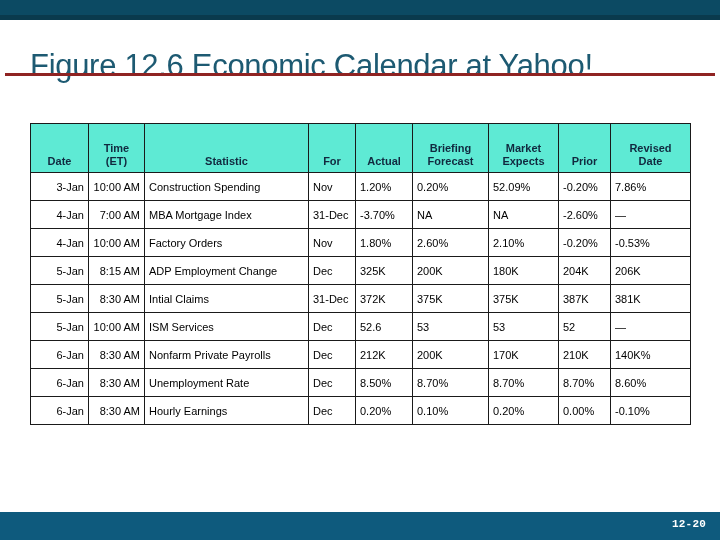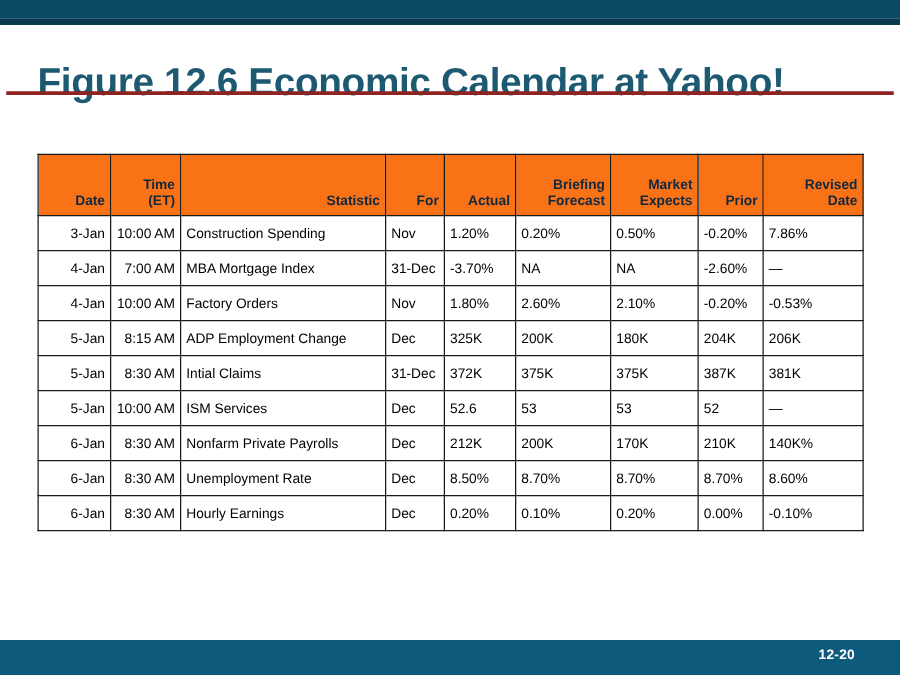--- a/index.html
+++ b/index.html
@@ -35,21 +35,21 @@
   
   #slide-title {
     position: absolute;
     left: 30px;
     top: 26px;
     width: 660px;
     font-size: 31px;
     line-height: 38px;
     color: #1d5a72;
     font-family: "Liberation Sans", sans-serif;
-    font-weight: bold;
+    font-weight: normal;
     letter-spacing: -0.3px;
     white-space: nowrap;
   }
   #title-rule {
     position: absolute;
     left: 5px;
     top: 73px;
     width: 710px;
     height: 3px;
     background: #8f2322;
@@ -72,26 +72,26 @@
   table.calendar th,
   table.calendar td {
     border: 1.5px solid #1a1a1a;
     padding: 0 4px;
     vertical-align: bottom;
     font-weight: normal;
     overflow: hidden;
     white-space: nowrap;
   }
   table.calendar thead th {
-    background: #f97316;
+    background: #5eead4;
     color: #11293f;
     font-weight: bold;
     height: 44px;
     vertical-align: bottom;
-    text-align: right;
+    text-align: center;
     padding-bottom: 4px;
     line-height: 13px;
     font-size: 11px;
   }
   table.calendar tbody td {
     height: 27px;
     background: #ffffff;
     vertical-align: middle;
     font-size: 11px;
   }
@@ -114,24 +114,24 @@
   #footer-bar {
     position: absolute;
     left: 0;
     top: 512px;
     width: 720px;
     height: 28px;
     background: #0e5a7d;
   }
   #page-number {
     position: absolute;
-    right: 36px;
+    right: 14px;
     top: 518px;
     color: #ffffff;
-    font-family: Liberation Sans, sans-serif;
+    font-family: Liberation Mono, monospace;
     font-weight: bold;
     font-size: 11px;
     letter-spacing: 0.2px;
   }
 </style>
 </head>
 <body>
 
 <div id="top-bar"></div>
 <div id="top-bar-accent"></div>
@@ -167,21 +167,21 @@
       </tr>
     </thead>
     <tbody id="calendar-body">
         <tr>
           <td class="c-date">3-Jan</td>
           <td class="c-time">10:00 AM</td>
           <td class="c-statistic">Construction Spending</td>
           <td class="c-for">Nov</td>
           <td class="c-actual">1.20%</td>
           <td class="c-briefing">0.20%</td>
-          <td class="c-market">0.50%</td>
+          <td class="c-market">52.09%</td>
           <td class="c-prior">-0.20%</td>
           <td class="c-revised">7.86%</td>
         </tr>
         <tr>
           <td class="c-date">4-Jan</td>
           <td class="c-time">7:00 AM</td>
           <td class="c-statistic">MBA Mortgage Index</td>
           <td class="c-for">31-Dec</td>
           <td class="c-actual">-3.70%</td>
           <td class="c-briefing">NA</td>

